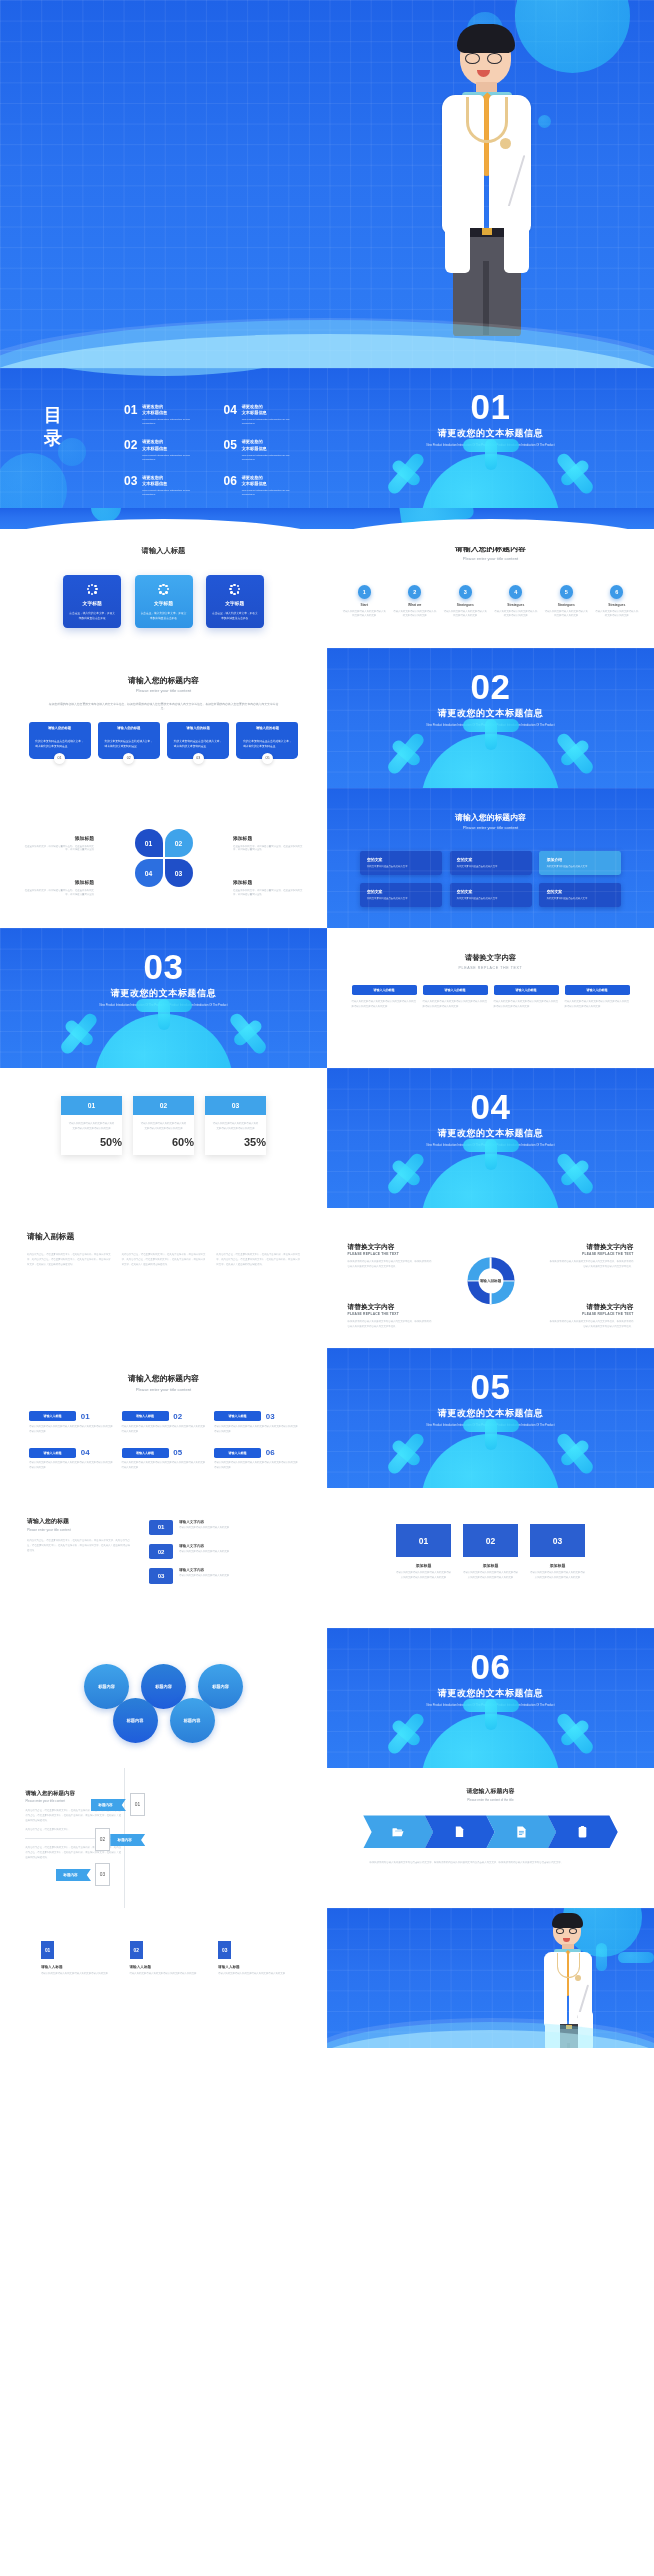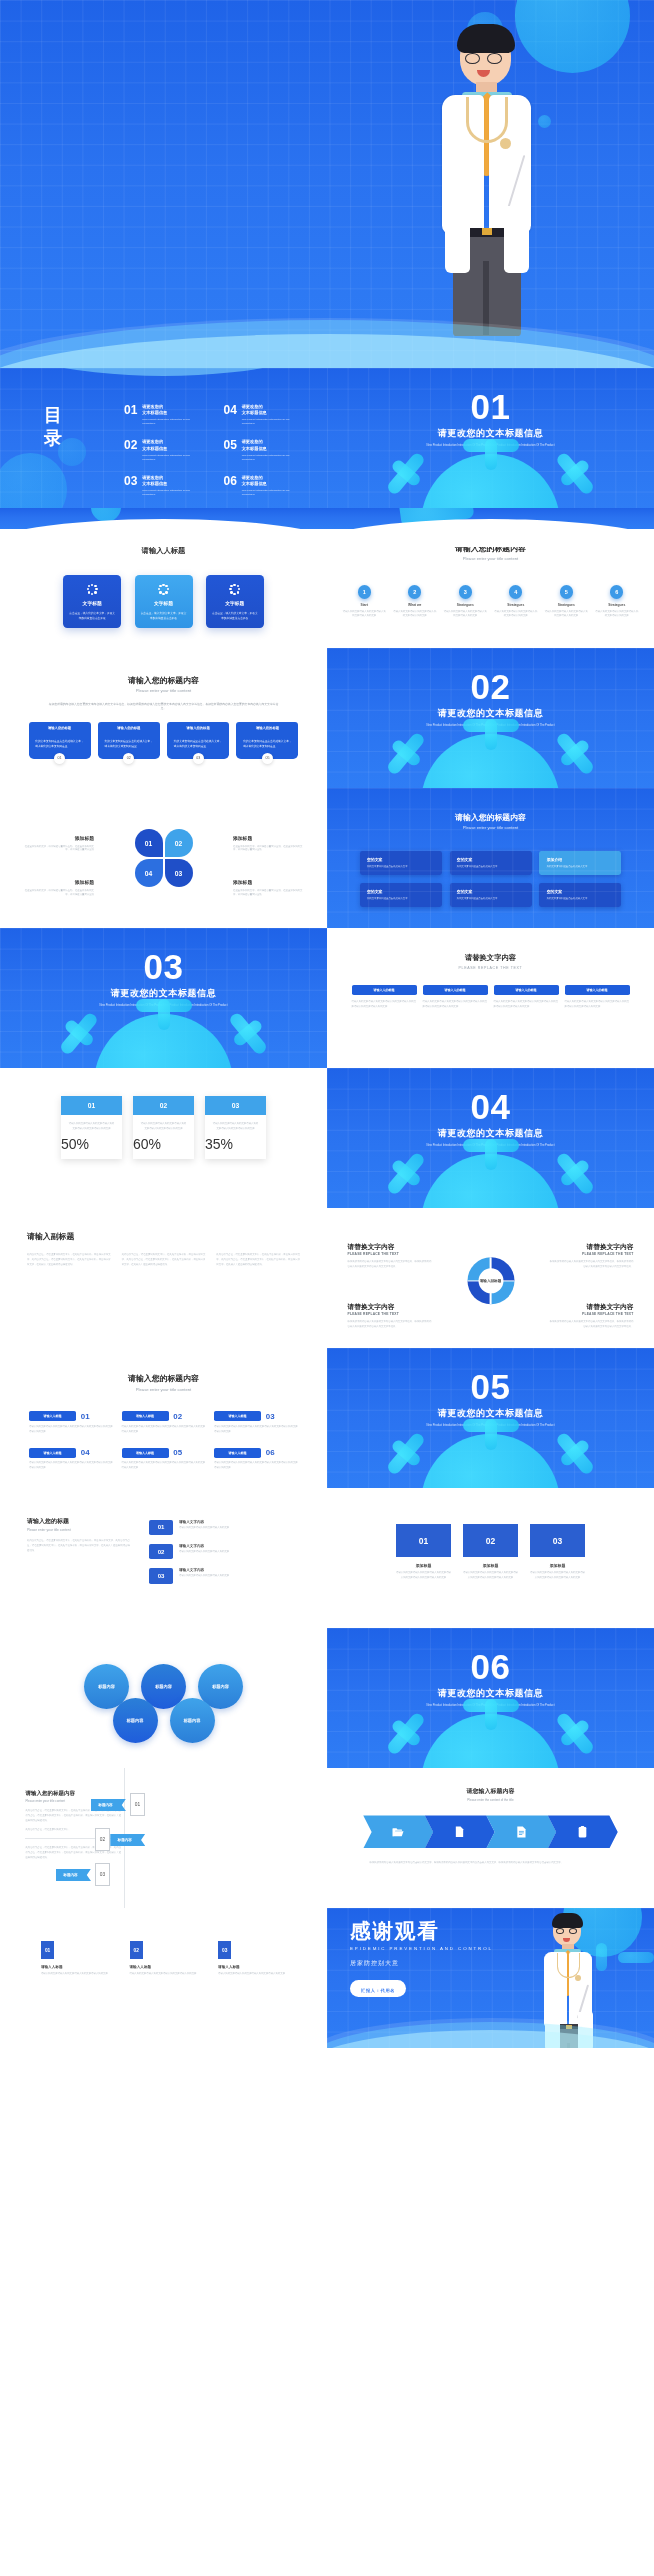--- a/index.html
+++ b/index.html
@@ -89,21 +89,21 @@
   }
   .chipbar{
     background:#1f5ddb;color:#fff;font-size:3px;font-weight:bold;
     border-radius:1.8px;padding:3px 0;text-align:center;
   }
   .stat{
     width:61px;background:#fff;box-shadow:0 1.8px 7.3px rgba(0,0,0,.13);
   }
   .stat .head{ background:#3fa3ea;color:#fff;font-size:6.7px;font-weight:bold;
     text-align:center;padding:6px 0; }
-  .stat .pc{ font-size:14px;font-weight:normal;color:#333;text-align:left;padding:3.6px 0 7.3px;}
+  .stat .pc{ font-size:11px;font-weight:bold;color:#333;text-align:right;padding:3.6px 0 7.3px;}
   .arrowchev{
     position:relative;height:33px;background:#3fa3ea;
     display:flex;align-items:center;justify-content:center;
   }
   .donut{ width:47px;height:47px;border-radius:50%;position:relative; }
   .donut .hole{
     position:absolute;inset:11px;background:#fff;border-radius:50%;
     display:flex;align-items:center;justify-content:center;
     font-size:3.6px;color:#444;font-weight:bold;
   }
@@ -824,28 +824,20 @@
         <div class="tiny" style="margin-top:3px;line-height:2;">请输入您的文案请输入您的文案请输入您的文案请输入您的文案</div>
       </div>
     </div>
   </div>
 
   <div class="slide bg-blue bg-grid">
     <div class="virus" style="width:79px;height:79px;right:12px;top:-30px;opacity:.6;"></div>
     <div class="virus" style="width:11px;height:28px;right:47px;top:35px;border-radius:5.5px;opacity:.55;"></div>
     <div class="virus" style="width:36px;height:11px;right:0px;top:44px;border-radius:5.5px;opacity:.55;"></div>
 
-    <div style="position:absolute;left:23px;top:13.3px;">
-      <div class="w" style="font-size:20.6px;font-weight:bold;letter-spacing:1.8px;line-height:1;">感谢观看</div>
-      <div class="w" style="font-size:4.4px;letter-spacing:1.9px;margin-top:4.2px;opacity:.92;">EPIDEMIC PREVENTION AND CONTROL</div>
-      <div class="w" style="font-size:6px;letter-spacing:1px;margin-top:7.9px;opacity:.92;">居家防控别大意</div>
-      <div style="margin-top:12px;display:inline-block;background:#fff;border-radius:8.5px;padding:3px 11px;">
-        <span style="color:#2a72f0;font-size:4.2px;letter-spacing:0.7px;font-weight:bold;">汇报人：代用名</span>
-      </div>
-    </div>
 
     <div class="doctor" style="right:47px;top:4.8px;width:73px;height:176px;">
       <div style="position:absolute;left:19.4px;top:3.6px;width:28px;height:30px;background:#f6d0b4;border-radius:14px;"></div>
       <div style="position:absolute;left:17.6px;top:0px;width:31.5px;height:15.7px;background:#1b1b22;border-radius:15.7px 15.7px 5.5px 5.5px;"></div>
       <div style="position:absolute;left:22.4px;top:15.7px;width:7.9px;height:6px;border:1.2px solid #2c2c33;border-radius:50%;"></div>
       <div style="position:absolute;left:35px;top:15.7px;width:7.9px;height:6px;border:1.2px solid #2c2c33;border-radius:50%;"></div>
       <div style="position:absolute;left:29px;top:25.4px;width:7.3px;height:4.2px;background:#d95a4f;border-radius:0 0 4.2px 4.2px;"></div>
       <div style="position:absolute;left:28px;top:31.5px;width:11.5px;height:7.3px;background:#ebbfa1;"></div>
       <div style="position:absolute;left:20px;top:36px;width:27px;height:19px;background:#7fcfe0;border-radius:2.4px;"></div>
       <div style="position:absolute;left:31px;top:38px;width:5.5px;height:6px;background:#f0a83c;transform:rotate(45deg);"></div>

